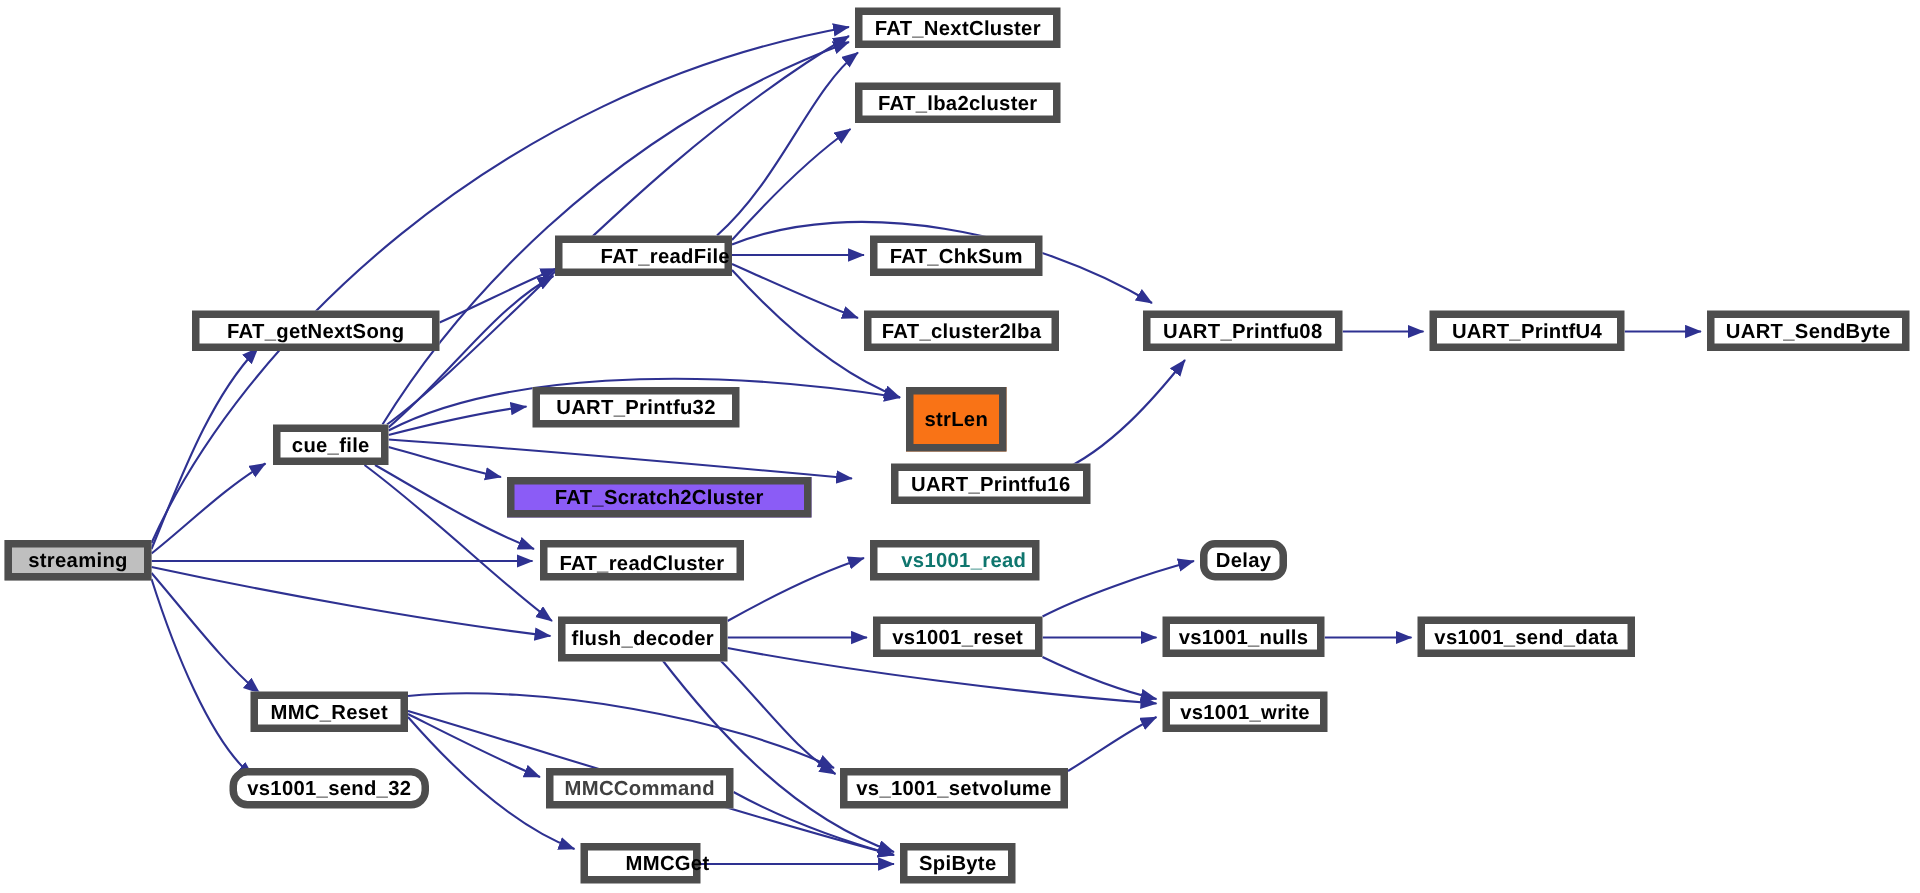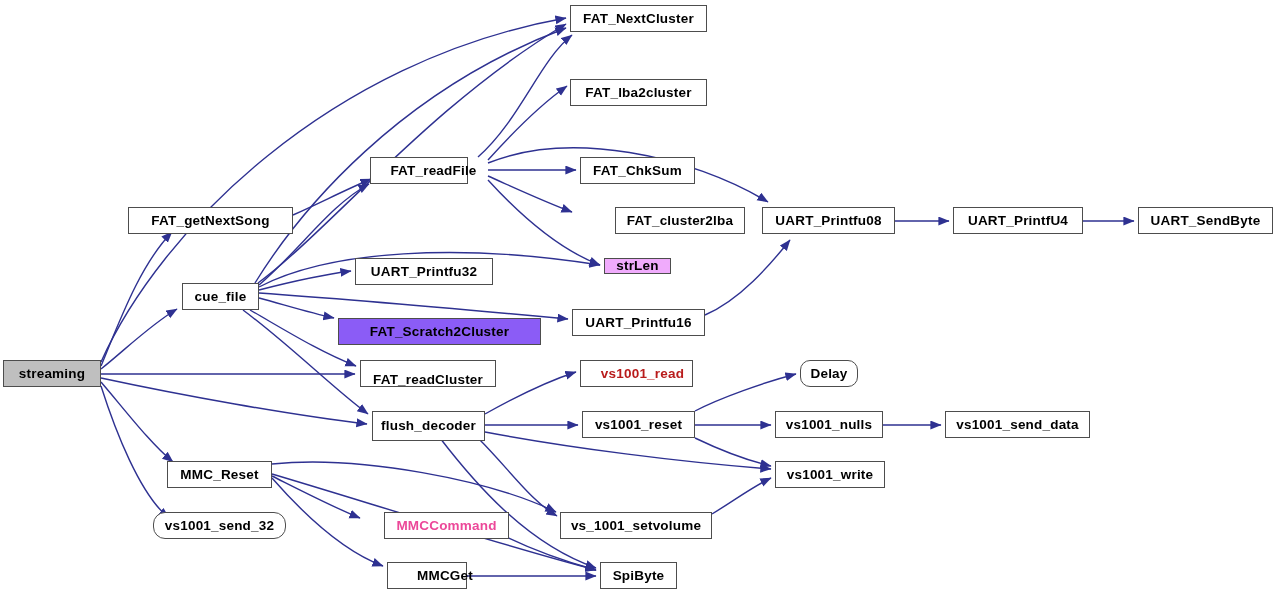--- a/index.html
+++ b/index.html
@@ -3,21 +3,21 @@
 <meta charset="utf-8">
 <title>Call Graph</title>
 <style>
   html,body{margin:0;padding:0;background:#ffffff;}
   body{font-family:"Liberation Sans","DejaVu Sans",sans-serif;}
   #canvas{position:relative;width:1280px;height:595px;background:#ffffff;overflow:hidden;}
   #edges{position:absolute;left:0;top:0;width:1280px;height:595px;}
   .node{
     position:absolute;
     box-sizing:border-box;
-    border:1px solid #0c4a6e;
+    border:5px solid #0c4a6e;
     background:#ffffff;
     color:#000000;
     font-weight:bold;
     font-size:13.5px;
     letter-spacing:0.2px;
     display:flex;
     align-items:center;
     justify-content:center;
     white-space:nowrap;
     line-height:1;
@@ -83,63 +83,63 @@
   <div id="node-layer">
       <div class="node highlight" style="left: 3px; top: 360px; width: 98px; height: 27px; border-color: rgb(77, 77, 77); background: rgb(191, 191, 191); color: rgb(0, 0, 0); text-align: center;">
         <span>streaming</span>
       </div>
       <div class="node" style="left: 128px; top: 207px; width: 165px; height: 27px; border-color: rgb(77, 77, 77); background: rgb(255, 255, 255); color: rgb(0, 0, 0);">
         <span>FAT_getNextSong</span>
       </div>
       <div class="node" style="left: 182px; top: 283px; width: 77px; height: 27px; border-color: rgb(77, 77, 77); background: rgb(255, 255, 255); color: rgb(0, 0, 0);">
         <span>cue_file</span>
       </div>
-      <div class="node" style="left: 370px; top: 157px; width: 98px; height: 27px; border-color: rgb(77, 77, 77); background: rgb(255, 255, 255); color: rgb(0, 0, 0); padding-left: 29px;">
+      <div class="node" style="left: 370px; top: 157px; width: 118px; height: 27px; border-color: rgb(77, 77, 77); background: rgb(255, 255, 255); color: rgb(0, 0, 0); padding-left: 29px;">
         <span>FAT_readFile</span>
       </div>
       <div class="node" style="left: 570px; top: 5px; width: 137px; height: 27px; border-color: rgb(77, 77, 77); background: rgb(255, 255, 255); color: rgb(0, 0, 0);">
         <span>FAT_NextCluster</span>
       </div>
-      <div class="node" style="left: 570px; top: 55px; width: 137px; height: 27px; border-color: rgb(77, 77, 77); background: rgb(255, 255, 255); color: rgb(0, 0, 0); margin-top: 24px;">
+      <div class="node" style="left: 570px; top: 55px; width: 137px; height: 27px; border-color: rgb(77, 77, 77); background: rgb(255, 255, 255); color: rgb(0, 0, 0);">
         <span>FAT_lba2cluster</span>
       </div>
       <div class="node" style="left: 580px; top: 157px; width: 115px; height: 27px; border-color: rgb(77, 77, 77); background: rgb(255, 255, 255); color: rgb(0, 0, 0);">
         <span>FAT_ChkSum</span>
       </div>
-      <div class="node" style="left: 576px; top: 207px; width: 130px; height: 27px; border-color: rgb(77, 77, 77); background: rgb(255, 255, 255); color: rgb(0, 0, 0); margin-left: 39px;">
+      <div class="node" style="left: 576px; top: 207px; width: 130px; height: 27px; border-color: rgb(77, 77, 77); background: rgb(255, 255, 255); color: rgb(0, 0, 0);">
         <span>FAT_cluster2lba</span>
       </div>
-      <div class="node" style="left: 604px; top: 258px; width: 67px; height: 16px; border-color: rgb(77, 77, 77); background: #f0abfc; color: rgb(0, 0, 0);">
+      <div class="node" style="left: 604px; top: 258px; width: 67px; height: 43px; border-color: rgb(77, 77, 77); background: #f97316; color: rgb(0, 0, 0);">
         <span>strLen</span>
       </div>
       <div class="node" style="left: 355px; top: 258px; width: 138px; height: 27px; border-color: rgb(77, 77, 77); background: rgb(255, 255, 255); color: rgb(0, 0, 0);">
         <span>UART_Printfu32</span>
       </div>
       <div class="node" style="left: 338px; top: 318px; width: 203px; height: 27px; border-color: rgb(77, 77, 77); background: #8b5cf6; color: rgb(0, 0, 0);">
         <span>FAT_Scratch2Cluster</span>
       </div>
-      <div class="node" style="left: 572px; top: 309px; width: 133px; height: 27px; border-color: rgb(77, 77, 77); background: rgb(255, 255, 255); color: rgb(0, 0, 0);">
+      <div class="node" style="left: 594px; top: 309px; width: 133px; height: 27px; border-color: rgb(77, 77, 77); background: rgb(255, 255, 255); color: rgb(0, 0, 0);">
         <span>UART_Printfu16</span>
       </div>
       <div class="node" style="left: 762px; top: 207px; width: 133px; height: 27px; border-color: rgb(77, 77, 77); background: rgb(255, 255, 255); color: rgb(0, 0, 0);">
         <span>UART_Printfu08</span>
       </div>
       <div class="node" style="left: 953px; top: 207px; width: 130px; height: 27px; border-color: rgb(77, 77, 77); background: rgb(255, 255, 255); color: rgb(0, 0, 0);">
         <span>UART_PrintfU4</span>
       </div>
       <div class="node" style="left: 1138px; top: 207px; width: 135px; height: 27px; border-color: rgb(77, 77, 77); background: rgb(255, 255, 255); color: rgb(0, 0, 0);">
         <span>UART_SendByte</span>
       </div>
       <div class="node" style="left: 360px; top: 360px; width: 136px; height: 27px; border-color: rgb(77, 77, 77); background: rgb(255, 255, 255); color: rgb(0, 0, 0); align-items: flex-end;">
         <span>FAT_readCluster</span>
       </div>
       <div class="node" style="left: 372px; top: 411px; width: 113px; height: 30px; border-color: rgb(77, 77, 77); background: rgb(255, 255, 255); color: rgb(0, 0, 0);">
         <span>flush_decoder</span>
       </div>
-      <div class="node" style="left: 580px; top: 360px; width: 113px; height: 27px; border-color: rgb(77, 77, 77); background: rgb(255, 255, 255); color: #b91c1c; padding-left: 12px;">
+      <div class="node" style="left: 580px; top: 360px; width: 113px; height: 27px; border-color: rgb(77, 77, 77); background: rgb(255, 255, 255); color: #0f766e; padding-left: 12px;">
         <span>vs1001_read</span>
       </div>
       <div class="node" style="left: 582px; top: 411px; width: 113px; height: 27px; border-color: rgb(77, 77, 77); background: rgb(255, 255, 255); color: rgb(0, 0, 0);">
         <span>vs1001_reset</span>
       </div>
       <div class="node" style="left: 800px; top: 360px; width: 58px; height: 27px; border-color: rgb(77, 77, 77); background: rgb(255, 255, 255); color: rgb(0, 0, 0); border-radius: 10px;">
         <span>Delay</span>
       </div>
       <div class="node" style="left: 775px; top: 411px; width: 108px; height: 27px; border-color: rgb(77, 77, 77); background: rgb(255, 255, 255); color: rgb(0, 0, 0);">
         <span>vs1001_nulls</span>
@@ -149,21 +149,21 @@
       </div>
       <div class="node" style="left: 775px; top: 461px; width: 110px; height: 27px; border-color: rgb(77, 77, 77); background: rgb(255, 255, 255); color: rgb(0, 0, 0);">
         <span>vs1001_write</span>
       </div>
       <div class="node" style="left: 167px; top: 461px; width: 105px; height: 27px; border-color: rgb(77, 77, 77); background: rgb(255, 255, 255); color: rgb(0, 0, 0);">
         <span>MMC_Reset</span>
       </div>
       <div class="node" style="left: 153px; top: 512px; width: 133px; height: 27px; border-color: rgb(77, 77, 77); background: rgb(255, 255, 255); color: rgb(0, 0, 0); border-radius: 12px;">
         <span>vs1001_send_32</span>
       </div>
-      <div class="node" style="left: 364px; top: 512px; width: 125px; height: 27px; border-color: rgb(77, 77, 77); background: rgb(255, 255, 255); color: #ec4899; margin-left: 20px;">
+      <div class="node" style="left: 364px; top: 512px; width: 125px; height: 27px; border-color: rgb(77, 77, 77); background: rgb(255, 255, 255); color: #404040;">
         <span>MMCCommand</span>
       </div>
       <div class="node" style="left: 560px; top: 512px; width: 152px; height: 27px; border-color: rgb(77, 77, 77); background: rgb(255, 255, 255); color: rgb(0, 0, 0);">
         <span>vs_1001_setvolume</span>
       </div>
       <div class="node" style="left: 387px; top: 562px; width: 80px; height: 27px; border-color: rgb(77, 77, 77); background: rgb(255, 255, 255); color: rgb(0, 0, 0); padding-left: 36px;">
         <span>MMCGet</span>
       </div>
       <div class="node" style="left: 600px; top: 562px; width: 77px; height: 27px; border-color: rgb(77, 77, 77); background: rgb(255, 255, 255); color: rgb(0, 0, 0);">
         <span>SpiByte</span>

